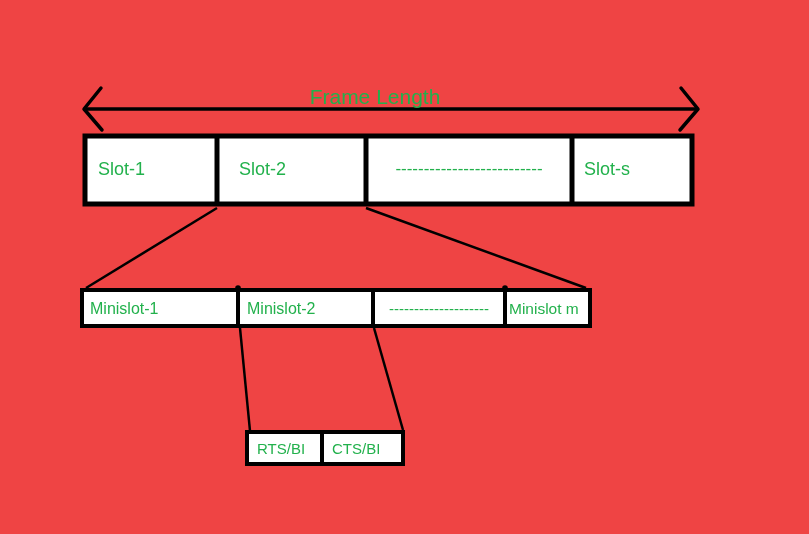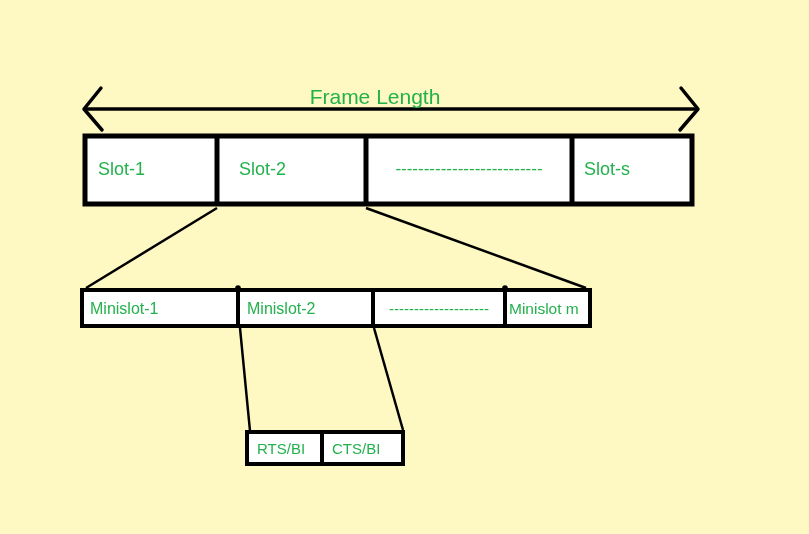--- a/index.html
+++ b/index.html
@@ -5,21 +5,21 @@
   html, body {
     margin: 0;
     padding: 0;
     background: #ffffff;
     font-family: "Liberation Sans", sans-serif;
   }
   .canvas {
     position: relative;
     width: 809px;
     height: 534px;
-    background: #fef9c3;
+    background: #ef4444;
     overflow: hidden;
   }
   svg text {
     font-family: "Liberation Sans", sans-serif;
   }
 </style>
 </head>
 <body>
 
 <div class="canvas">

